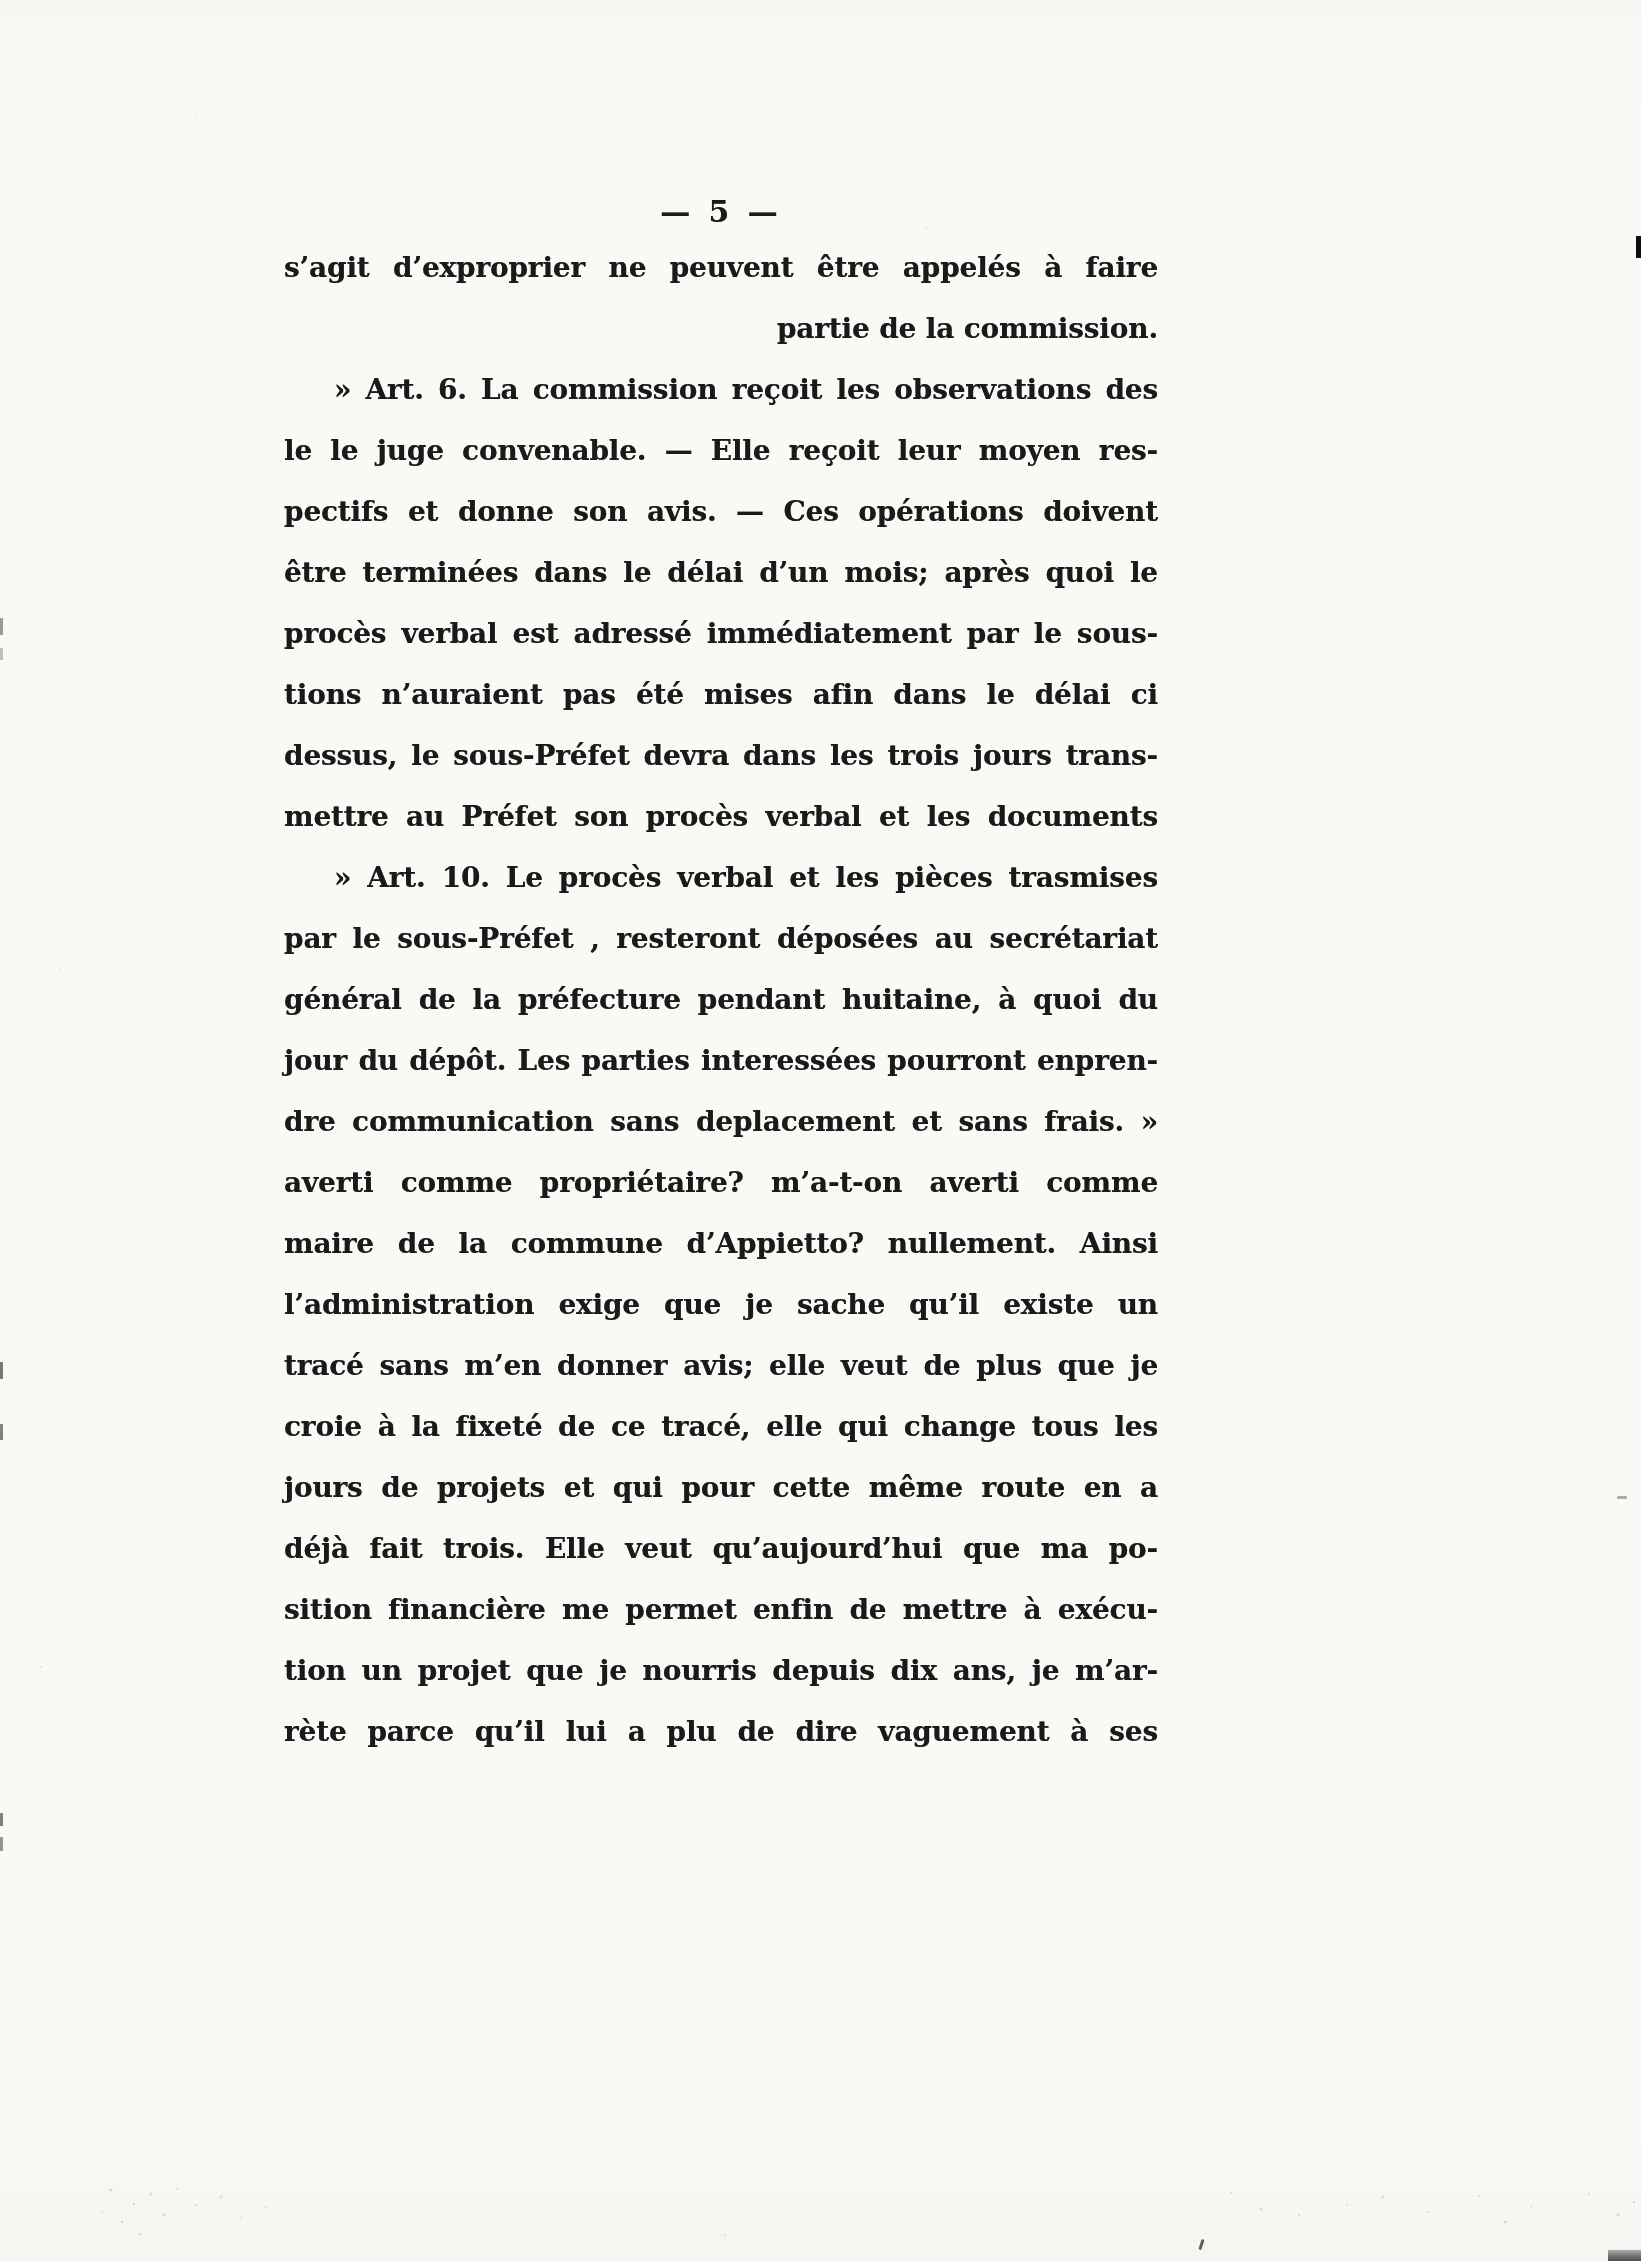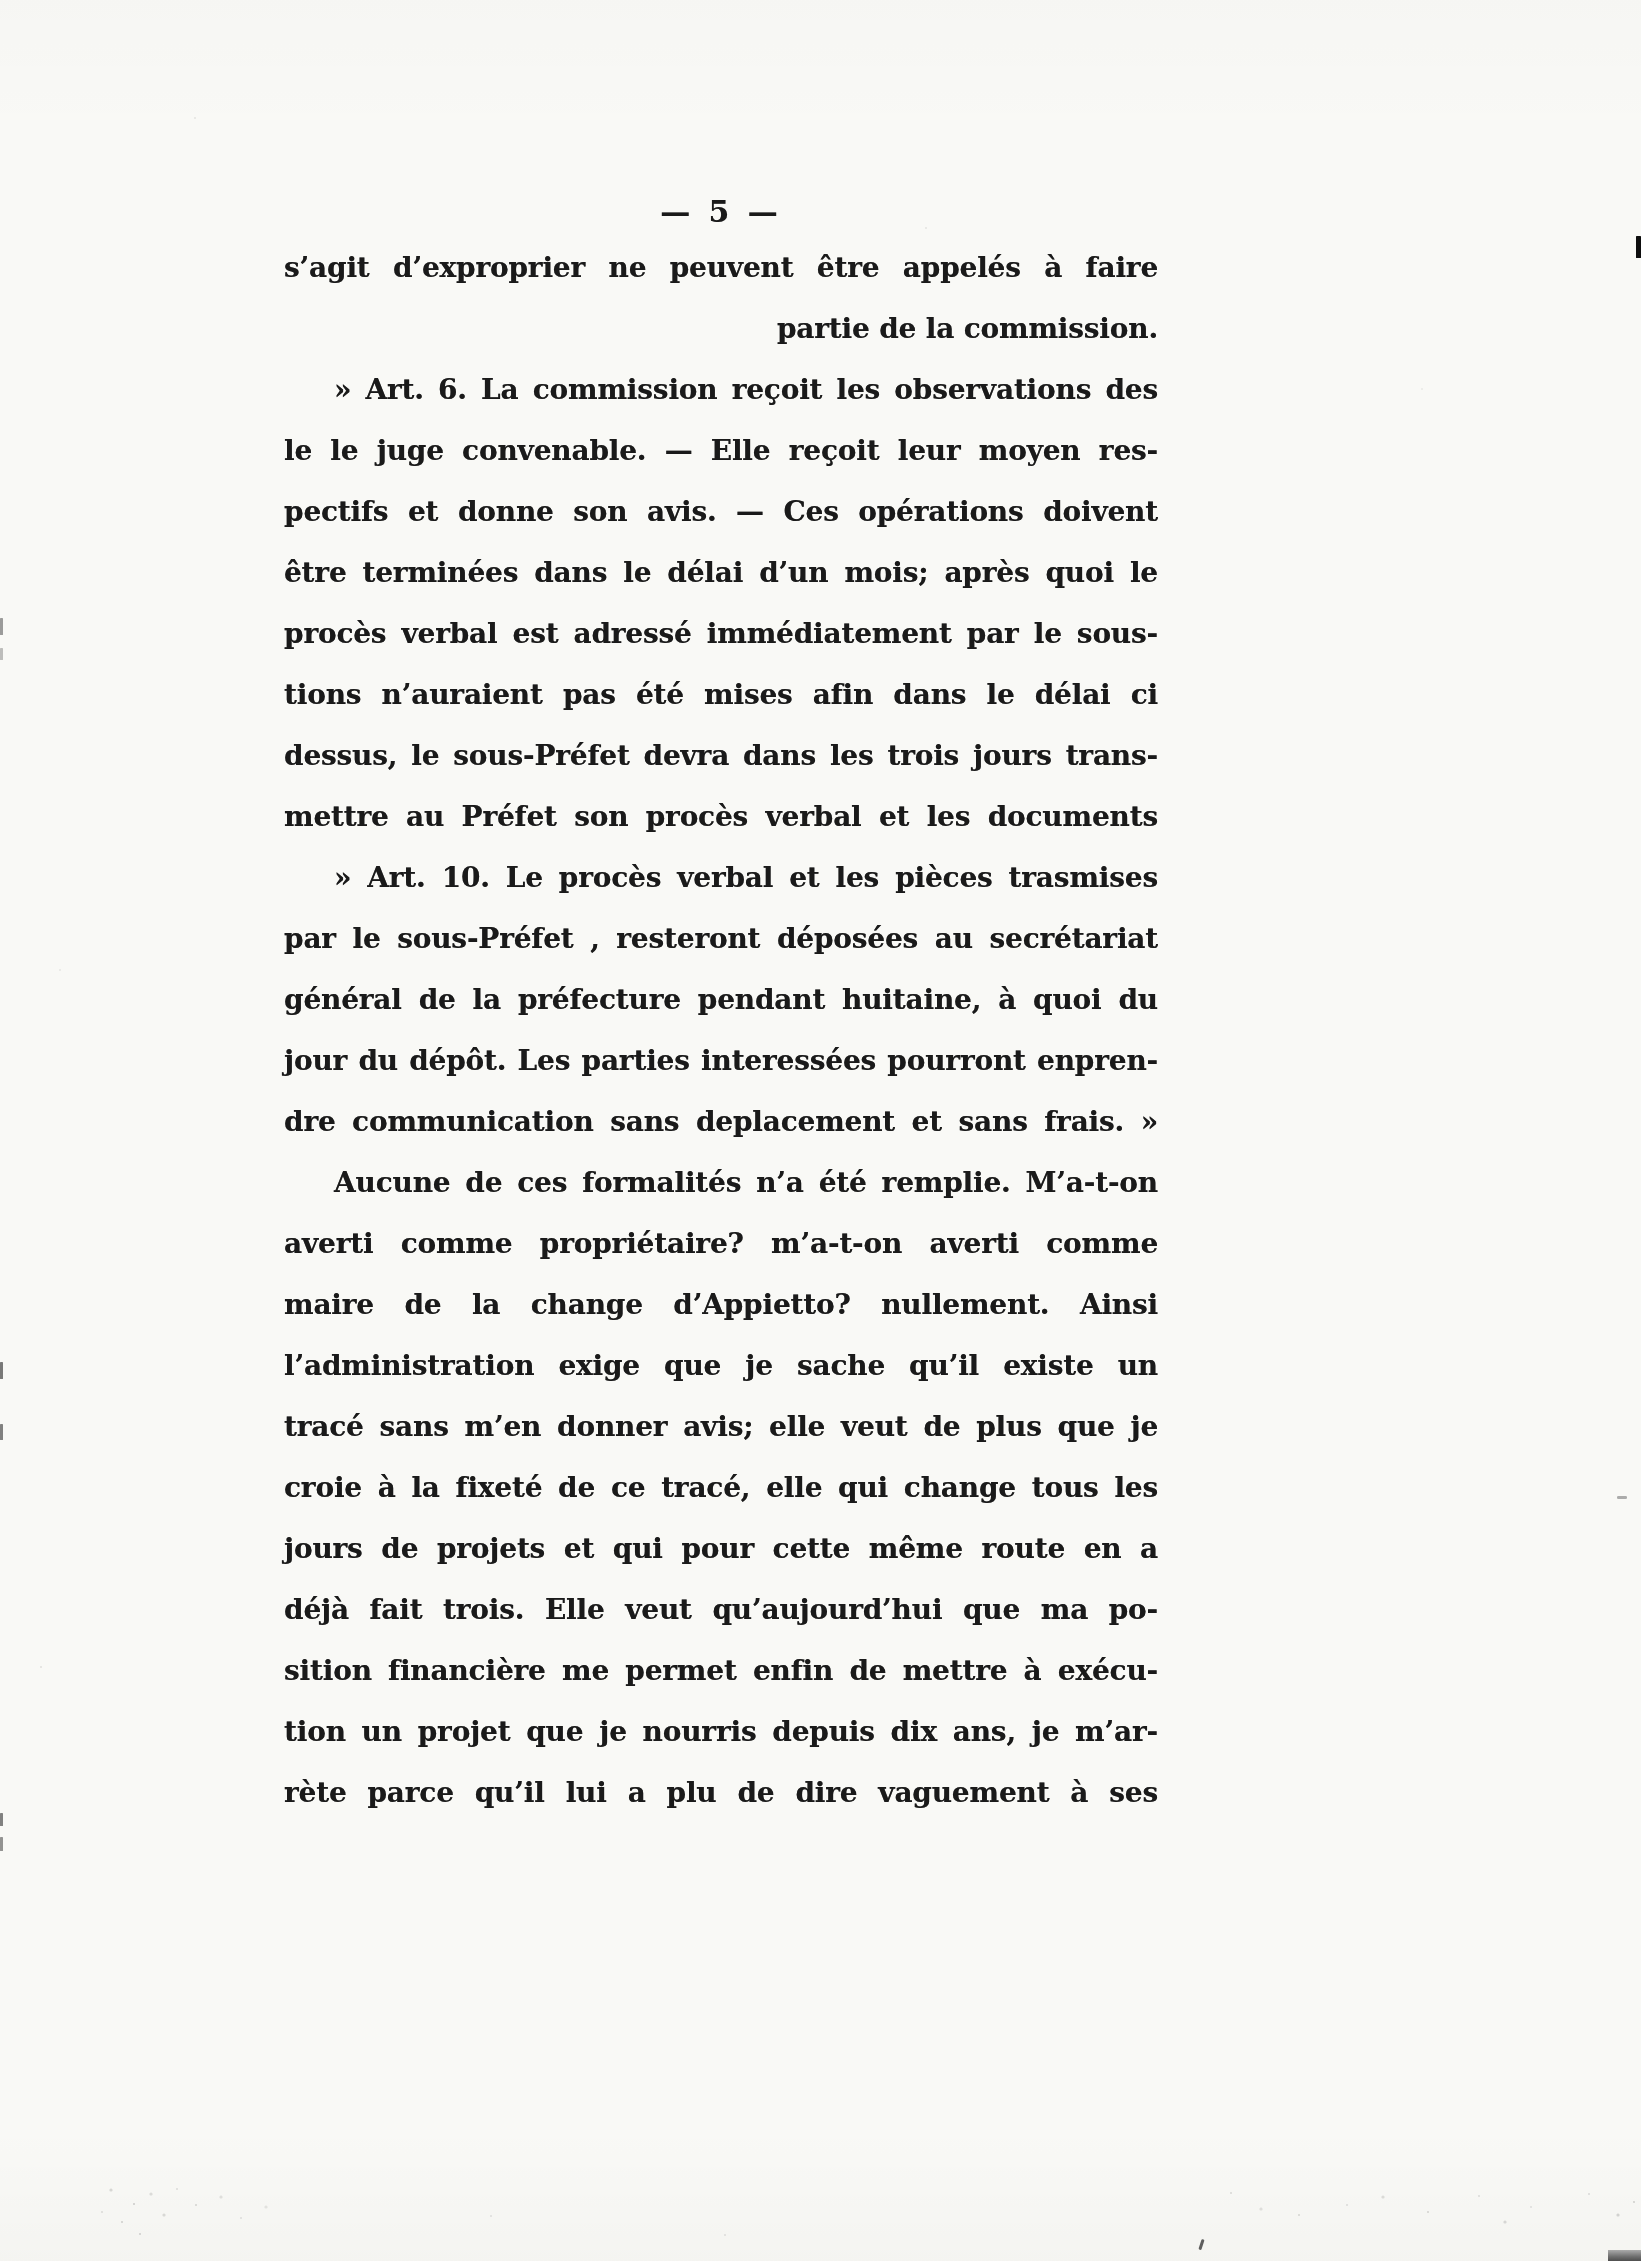--- a/index.html
+++ b/index.html
@@ -112,23 +112,22 @@
       <div class="line fill">être terminées dans le délai d’un mois; après quoi le</div>
       <div class="line fill">procès verbal est adressé immédiatement par le sous-</div>
       <div class="line fill">tions n’auraient pas été mises afin dans le délai ci</div>
       <div class="line fill">dessus, le sous-Préfet devra dans les trois jours trans-</div>
       <div class="line fill">mettre au Préfet son procès verbal et les documents</div>
       <div class="line indent fill">» Art. 10. Le procès verbal et les pièces trasmises</div>
       <div class="line fill">par le sous-Préfet , resteront déposées au secrétariat</div>
       <div class="line fill">général de la préfecture pendant huitaine, à quoi du</div>
       <div class="line fill">jour du dépôt. Les parties interessées pourront enpren-</div>
       <div class="line fill">dre communication sans deplacement et sans frais. »</div>
-      <div class="line indent fill">Aucune de ces formalités n’a été remplie. M’a-t-on</div>
       <div class="line fill">averti comme propriétaire? m’a-t-on averti comme</div>
-      <div class="line fill">maire de la change d’Appietto? nullement. Ainsi</div>
+      <div class="line fill">maire de la commune d’Appietto? nullement. Ainsi</div>
       <div class="line fill">l’administration exige que je sache qu’il existe un</div>
       <div class="line fill">tracé sans m’en donner avis; elle veut de plus que je</div>
       <div class="line fill">croie à la fixeté de ce tracé, elle qui change tous les</div>
       <div class="line fill">jours de projets et qui pour cette même route en a</div>
       <div class="line fill">déjà fait trois. Elle veut qu’aujourd’hui que ma po-</div>
       <div class="line fill">sition financière me permet enfin de mettre à exécu-</div>
       <div class="line fill">tion un projet que je nourris depuis dix ans, je m’ar-</div>
       <div class="line fill">rète parce qu’il lui a plu de dire vaguement à ses</div>
     </div>
 

